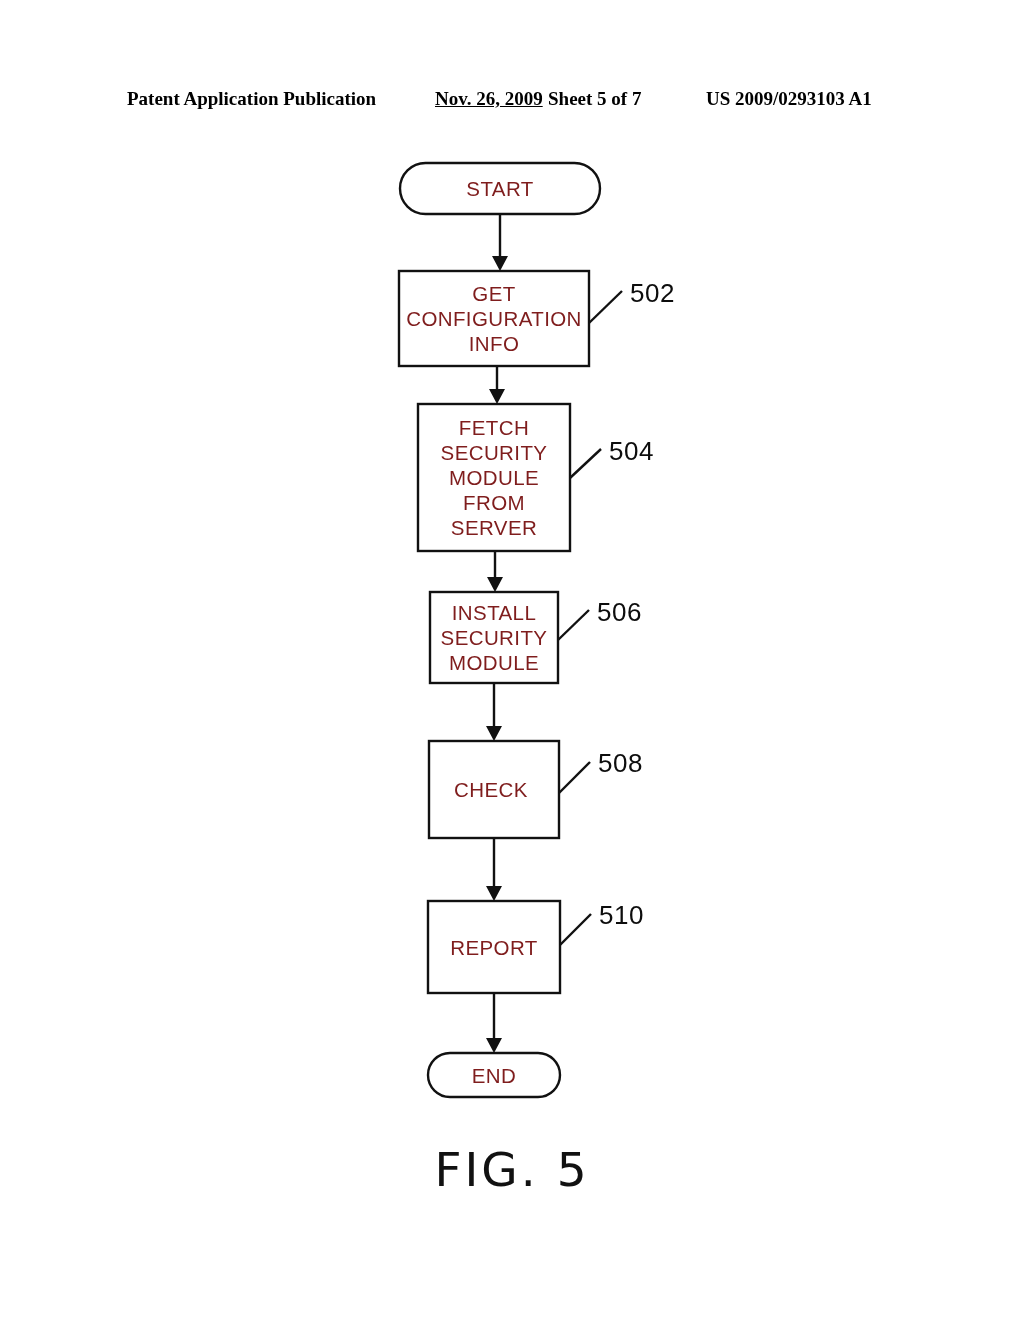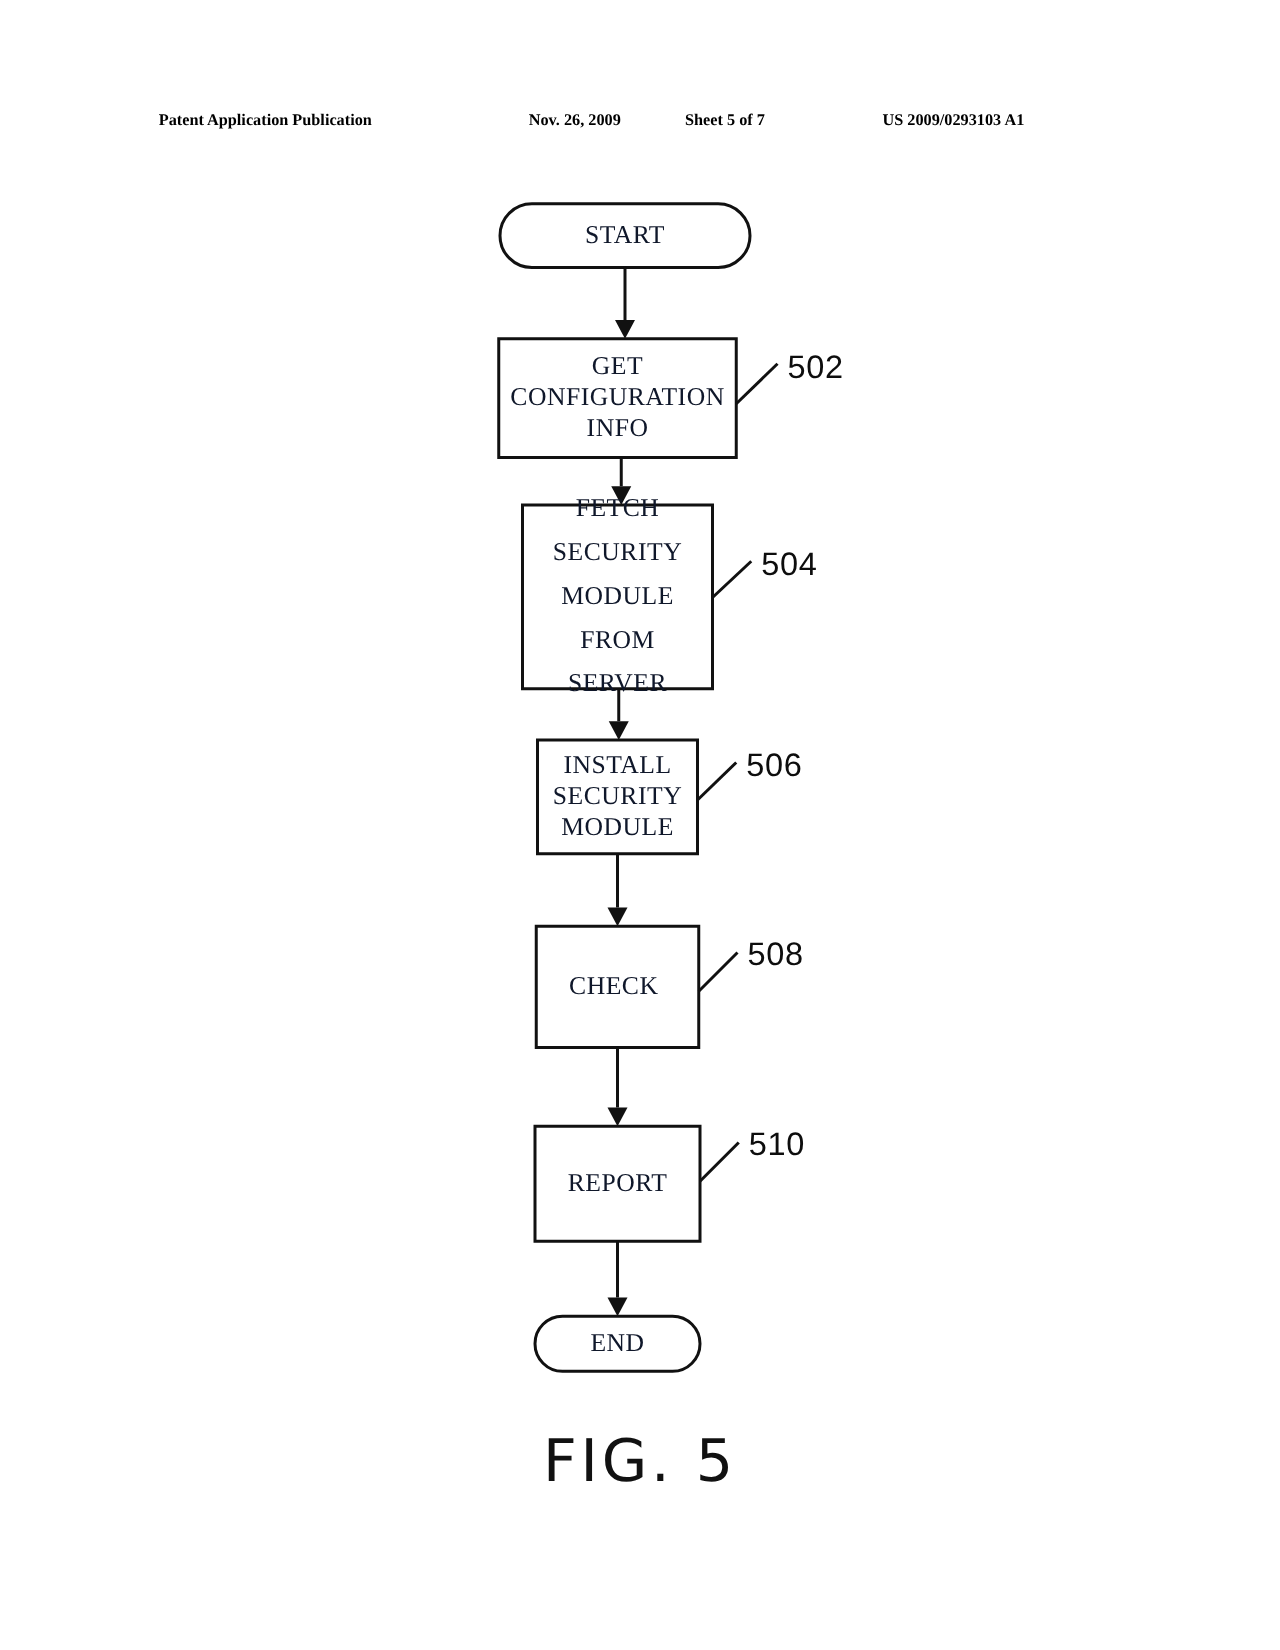--- a/index.html
+++ b/index.html
@@ -21,33 +21,34 @@
   #page-header {
     position: absolute;
     left: 0;
     top: 88px;
     width: 1024px;
     height: 28px;
     display: flex;
     align-items: baseline;
     font-family: "Liberation Serif", serif;
     font-weight: bold;
-    font-size: 13px;
+    font-size: 19px;
     letter-spacing: 0px;
     white-space: nowrap;
   }
   #page-header .hdr-pub {
     position: absolute;
     left: 127px;
     top: 0;
   }
   #page-header .hdr-date {
     position: absolute;
-    left: 423px;
-    top: 0;
+    left: 435px;
+    top: 0;
+    text-decoration: underline;
   }
   #page-header .hdr-sheet {
     position: absolute;
     left: 548px;
     top: 0;
   }
   #page-header .hdr-docnum {
     position: absolute;
     left: 706px;
     top: 0;
@@ -71,25 +72,25 @@
   }
 
   
   .node-label {
     position: absolute;
     display: flex;
     flex-direction: column;
     align-items: center;
     justify-content: center;
     text-align: center;
-    font-family: Liberation Serif, serif;
+    font-family: Liberation Sans, sans-serif;
     font-size: 20.5px;
     line-height: 25px;
     letter-spacing: 0.4px;
-    color: #0f172a;
+    color: #7f1d1d;
     pointer-events: none;
     white-space: nowrap;
   }
   .node-label span { display: block; }
 
   .ref-num {
     position: absolute;
     font-family: "Liberation Sans", sans-serif;
     font-size: 26px;
     letter-spacing: 0.5px;
@@ -183,21 +184,21 @@
   <div class="node-label" style="left:400px; top:163px; width:200px; height:51px;">
     <span>START</span>
   </div>
 
   <div class="node-label" style="left:399px; top:271px; width:190px; height:95px;">
     <span>GET</span>
     <span>CONFIGURATION</span>
     <span>INFO</span>
   </div>
 
-  <div class="node-label" style="left:418px; top:404px; width:152px; height:147px;gap:10px;">
+  <div class="node-label" style="left:418px; top:404px; width:152px; height:147px;">
     <span>FETCH</span>
     <span>SECURITY</span>
     <span>MODULE</span>
     <span>FROM</span>
     <span>SERVER</span>
   </div>
 
   <div class="node-label" style="left:430px; top:592px; width:128px; height:91px;">
     <span>INSTALL</span>
     <span>SECURITY</span>

